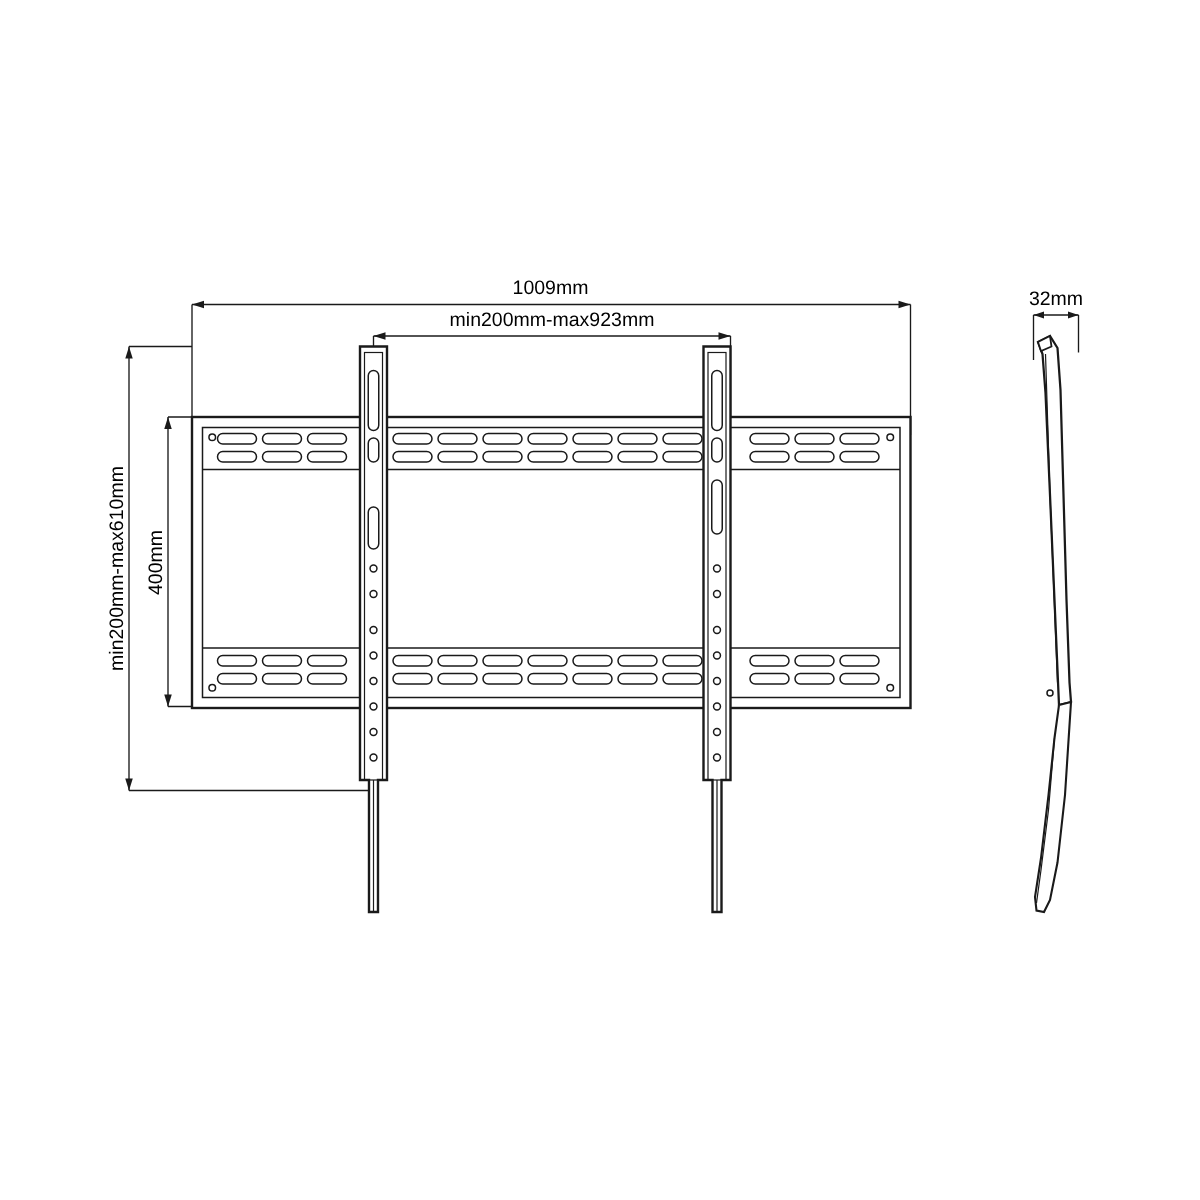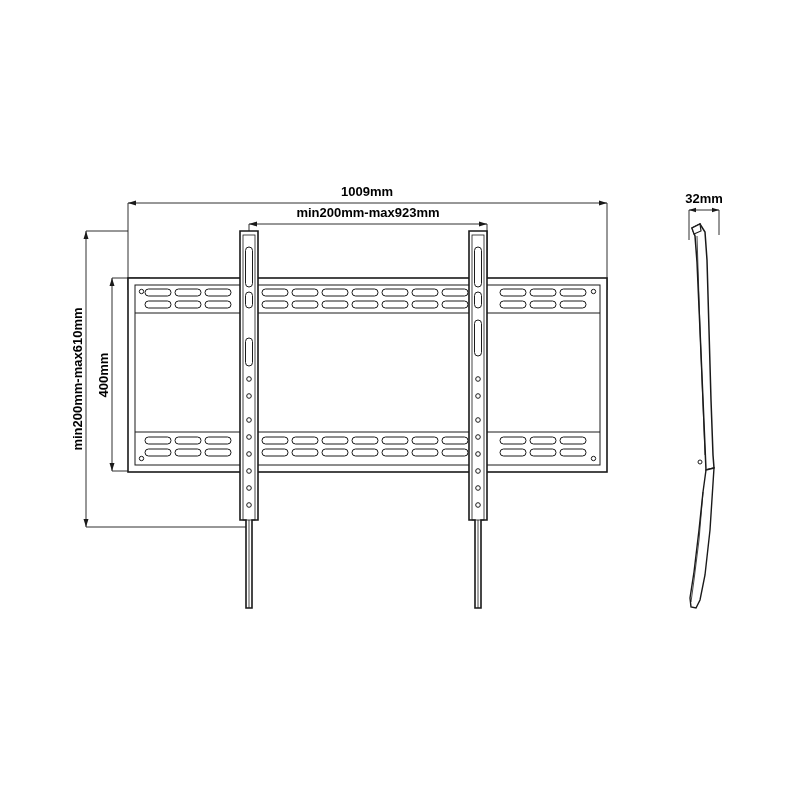--- a/index.html
+++ b/index.html
@@ -11,21 +11,20 @@
     width: 800px;
     height: 800px;
     font-family: "Liberation Sans", sans-serif;
     color: #000000;
     overflow: hidden;
   }
   #stage {
     position: relative;
     width: 800px;
     height: 624px;
-    font-weight: bold;
   }
   #stage svg {
     display: block;
     width: 800px;
     height: 800px;
   }
   .dimtext {
     font-family: "Liberation Sans", sans-serif;
     font-size: 13px;
     fill: #000000;

